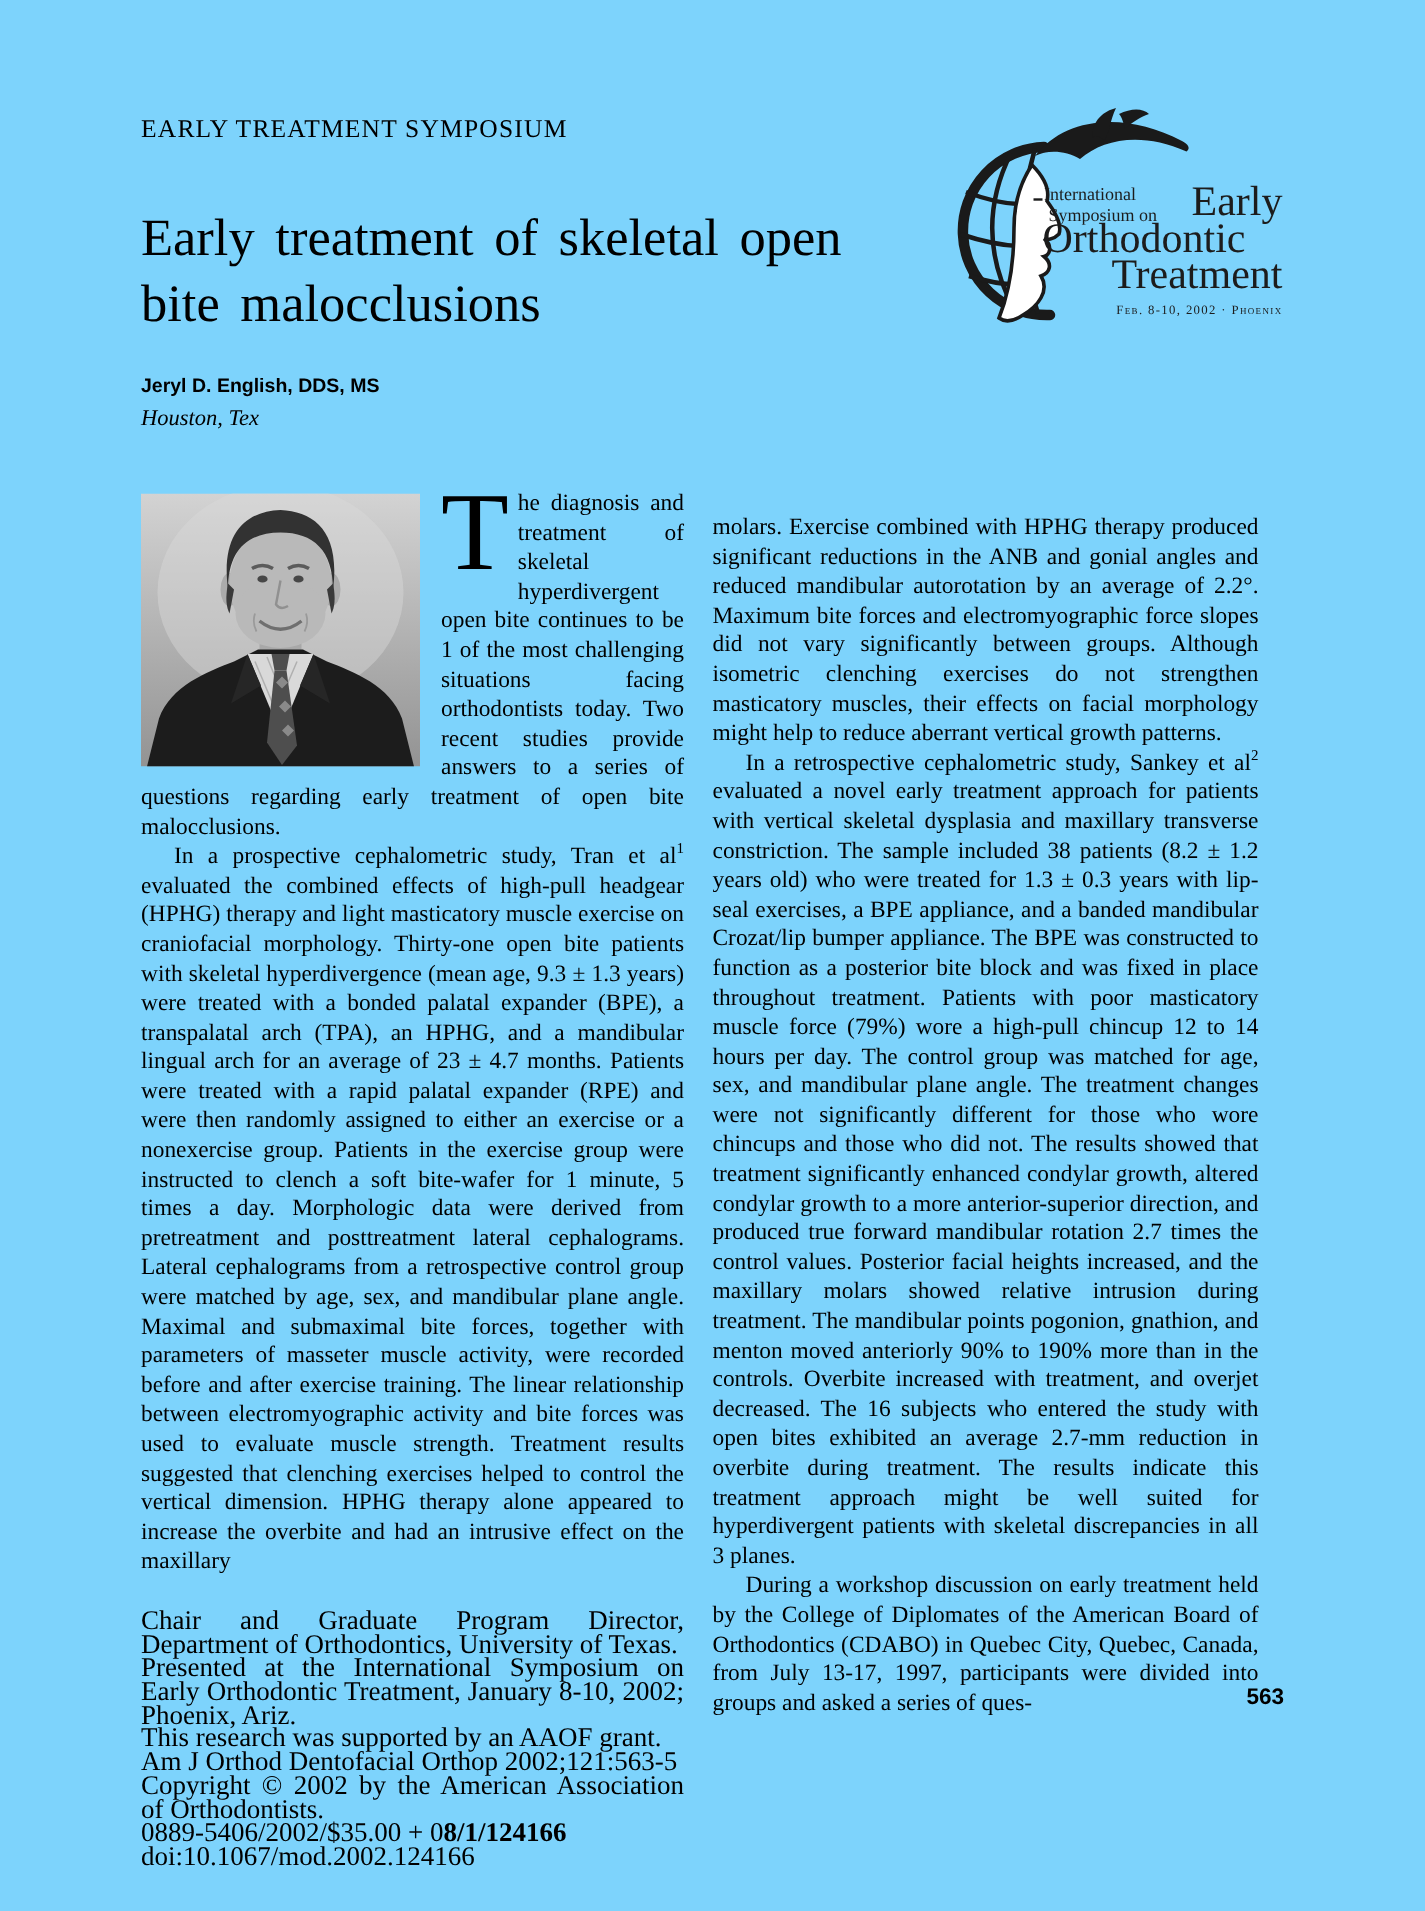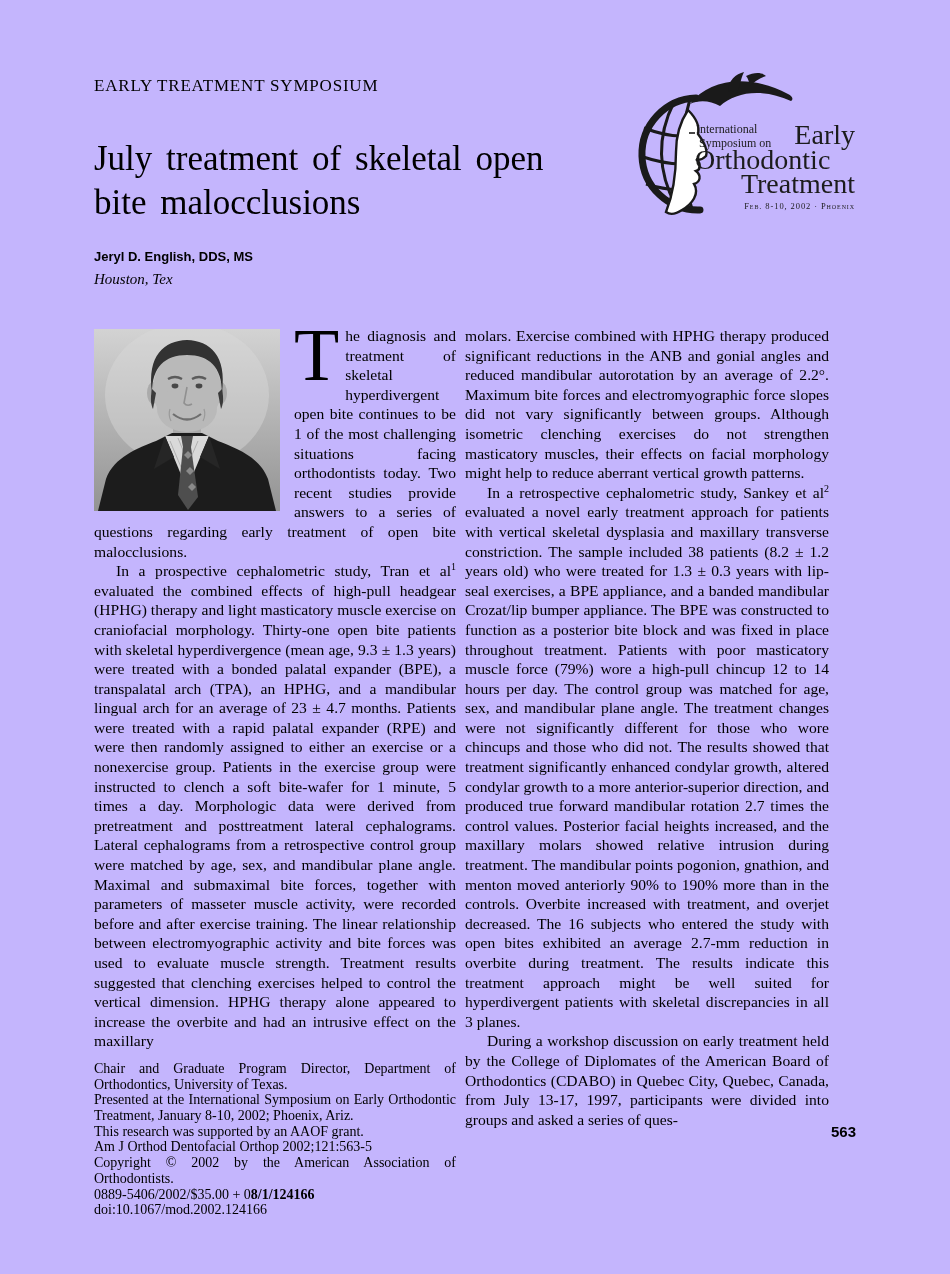--- a/index.html
+++ b/index.html
@@ -1,17 +1,17 @@
 <!DOCTYPE html>
 <html lang="en"><head>
 <meta charset="utf-8">
 <style>
   html,body{margin:0;padding:0;background:#ffffff;}
   .page{
-    position:relative;width:950px;height:1274px;margin:0 auto;background:#c4b5fd;
+    position:relative;width:950px;height:1274px;margin:0 auto;background:#7dd3fc;
     font-family:"Liberation Serif",serif;color:#000;overflow:hidden;
   }
   
   .section-head{
     position:absolute;left:94px;top:76px;font-size:17px;letter-spacing:0.8px;
     font-weight:400;white-space:nowrap;
   }
   .article-title{
     position:absolute;left:94px;top:137px;width:545px;
     font-size:35px;line-height:44px;font-weight:400;word-spacing:5px;margin:0;
@@ -31,48 +31,48 @@
   .lg-s1{left:64px;top:53px;}
   .lg-s2{left:67px;top:67px;}
   .lg-big{font-size:28px;line-height:28px;}
   .lg-early{right:3px;top:51px;}
   .lg-ortho{left:63px;top:76px;}
   .lg-treat{right:3px;top:100px;}
   .lg-date{right:3px;top:131px;font-size:8.5px;letter-spacing:0.9px;font-variant:small-caps;color:#2a2a2a;}
   
   .col{position:absolute;top:326px;text-align:justify;font-size:15.6px;line-height:19.6px;}
   .col-left{left:94px;width:362px;}
-  .col-right{left:465px;width:364px;}
+  .col-right{left:475px;width:364px;margin-top:16px;}
   .para{margin:0;}
   .para.indent{text-indent:22px;}
   sup{font-size:10px;line-height:0;}
   
   .portrait-wrap{float:left;width:186px;height:182px;margin:3px 14px 6px 0;}
   .dropcap{
     float:left;font-size:74px;line-height:56px;height:58px;
     padding:1px 6px 0 0;font-weight:400;
   }
   
-  .footnotes{margin-top:10px;font-size:14px;line-height:15.7px;text-align:justify;}
+  .footnotes{margin-top:22px;font-size:18px;line-height:15.7px;text-align:justify;}
   .fn{margin:0;}
   .fn-bold{font-weight:700;}
   
   .page-number{
     position:absolute;right:94px;top:1123px;
     font-family:"Liberation Sans",sans-serif;font-weight:700;font-size:15px;
   }
 </style>
 </head>
 <body>
 
 <div class="page">
 
   <div class="section-head">EARLY TREATMENT SYMPOSIUM</div>
 
-  <h1 class="article-title"><span>July treatment of skeletal open</span><br><span>bite malocclusions</span></h1>
+  <h1 class="article-title"><span>Early treatment of skeletal open</span><br><span>bite malocclusions</span></h1>
 
   <div class="logo">
     <svg width="226" height="150" viewBox="0 0 226 150" aria-hidden="true">
 
       <path d="M64,28 A56,56 0 1 0 68,140" fill="none" stroke="#1a1a1a" stroke-width="7" stroke-linecap="round"></path>
 
       <path d="M12,58 Q44,70 62,64" fill="none" stroke="#1a1a1a" stroke-width="3"></path>
       <path d="M8,86 Q44,98 64,92" fill="none" stroke="#1a1a1a" stroke-width="3"></path>
       <path d="M14,114 Q46,124 64,116" fill="none" stroke="#1a1a1a" stroke-width="3"></path>
 

